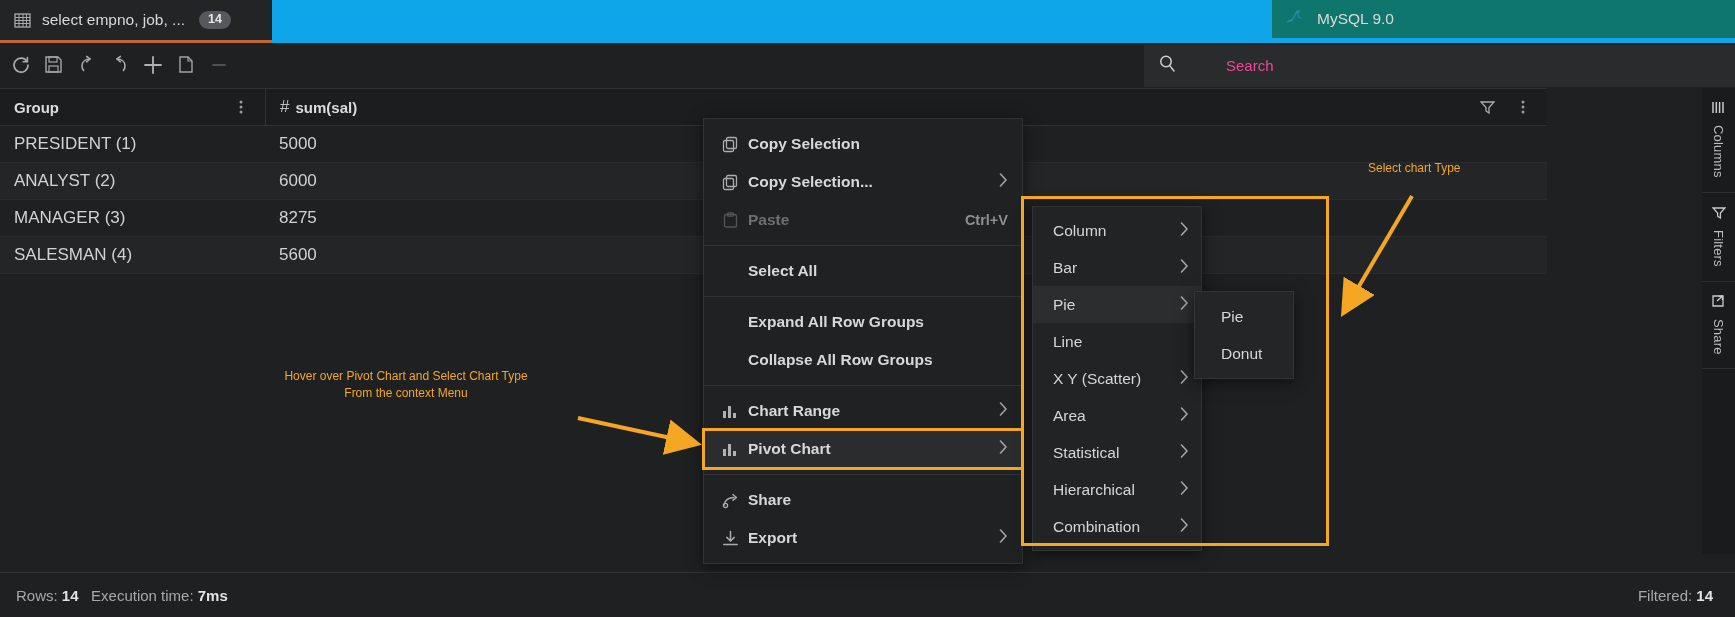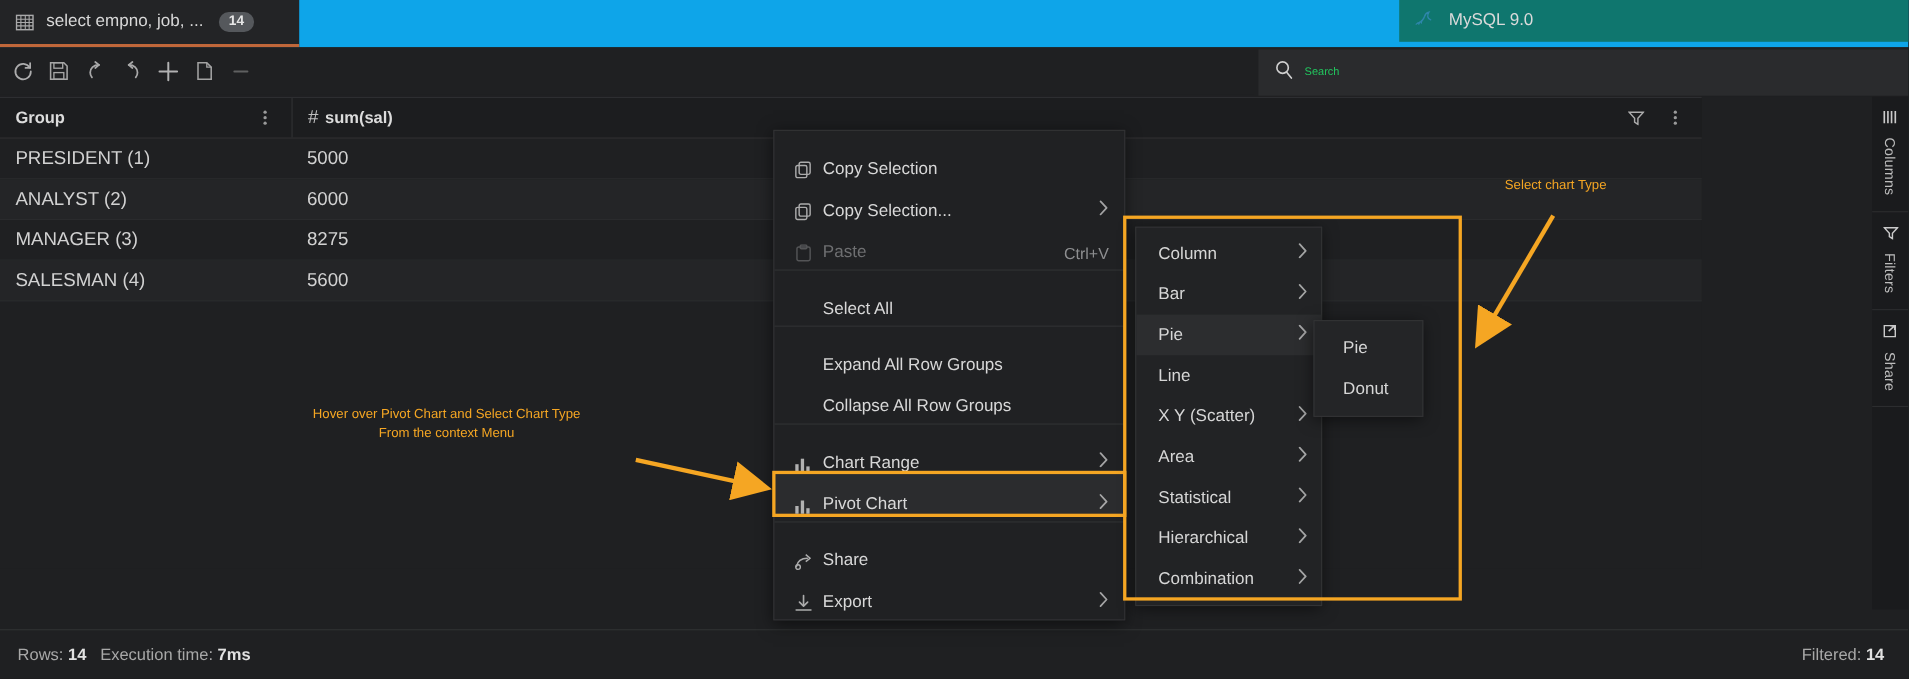--- a/index.html
+++ b/index.html
@@ -62,21 +62,21 @@
   .searchbar {
     position: absolute; left: 1140px; top: 43px; width: 595px; height: 45px;
     background: #1f2022;
     display: flex; align-items: center;
   }
   .searchbox {
     margin-left: 4px; width: 591px; height: 42px;
     background: #2a2b2d;
     display: flex; align-items: center; gap: 9px; padding: 0 14px;
   }
-  .search-text { font-size: 10px; color: #22c55e; }
+  .search-text { font-size: 15px; color: #ec4899; margin-left: 40px; }
 
   
   .grid {
     position: absolute; left: 0; top: 88px; width: 1547px; height: 429px;
     background: #1f2022;
   }
   .grid-head {
     display: flex; height: 38px; align-items: stretch;
     background: #1c1d1f;
     border-bottom: 1px solid #303133;
@@ -133,24 +133,25 @@
   
   .ctxmenu {
     position: absolute; left: 703px; top: 118px; width: 320px;
     background: #202123;
     border: 1px solid #323335;
     box-shadow: 0 3px 14px rgba(0,0,0,.55);
     padding: 6px 0;
     z-index: 40;
   }
   .mi {
-    display: flex; align-items: flex-end; height: 38px;
+    display: flex; align-items: center; height: 38px;
     padding: 0 14px 0 18px;
     font-size: 15.5px; color: #d8d8d8;
     position: relative;
+    font-weight: bold;
   }
   .mi .mi-ico { width: 26px; display: flex; align-items: center; opacity: .8; }
   .mi.noico .mi-lbl { padding-left: 26px; }
   .mi.disabled { color: #6e6f71; }
   .mi.disabled .mi-ico { opacity: .42; }
   .mi .shortcut { margin-left: auto; font-size: 14.5px; color: #8e8f91; }
   .mi .arrow { margin-left: auto; opacity: .75; }
   .msep { height: 1px; background: #313234; margin: 6px 0; }
   .mi.highlight {
     background: #2b2c2e;

